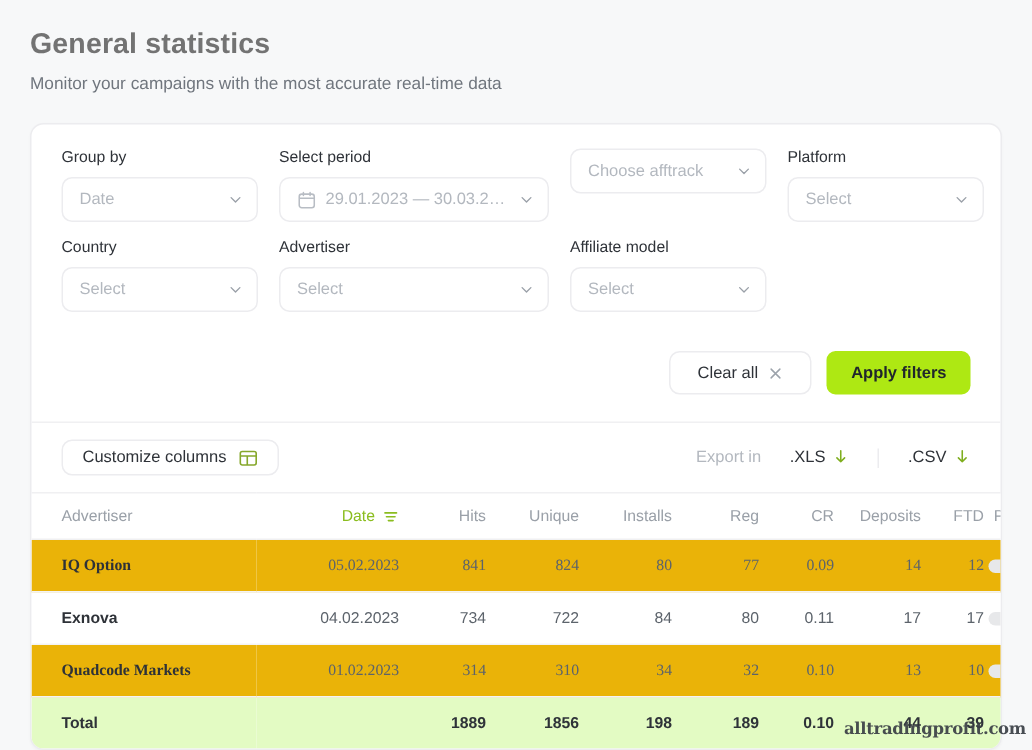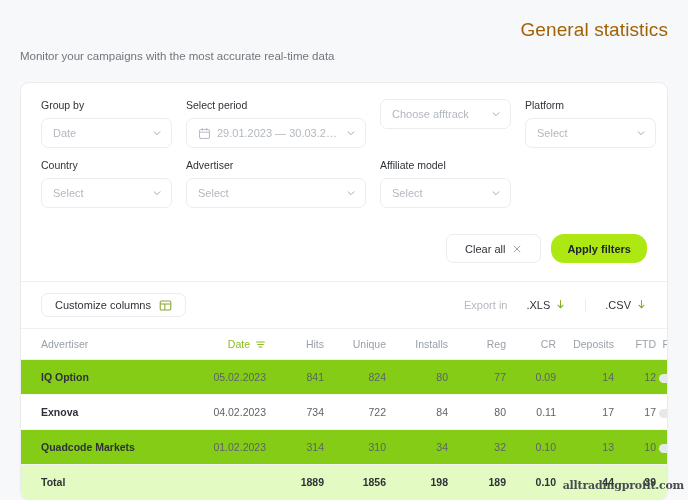--- a/index.html
+++ b/index.html
@@ -20,25 +20,24 @@
   .page {
     position: relative;
     width: 688px;
     height: 500px;
     padding: 18px 20px 0 20px;
   }
 
   
   .page-title {
     font-size: 19px;
-    font-weight: 400;
-    color: #a16207;
+    font-weight: 700;
+    color: #737373;
     letter-spacing: .1px;
     line-height: 24px;
-    text-align: right;
   }
   .page-subtitle {
     margin-top: 7px;
     font-size: 11.5px;
     color: #70767e;
     line-height: 15px;
   }
 
   
   .card {
@@ -142,21 +141,21 @@
     color: #2e3238;
     cursor: pointer;
   }
   .btn-clear .x {
     width: 10px; height: 10px;
     color: #9ca3ab;
   }
   .btn-apply {
     height: 29px;
     border: none;
-    border-radius: 13px;
+    border-radius: 6px;
     background: #aee813;
     padding: 0 16px;
     font-size: 11px;
     font-weight: 700;
     color: #20262c;
     cursor: pointer;
     font-family: "Liberation Sans", sans-serif;
   }
 
   
@@ -245,21 +244,21 @@
     white-space: nowrap;
   }
   tbody td.first {
     text-align: left;
     padding-left: 20px;
     color: #2e3238;
     font-weight: 700;
   }
   tbody td.last { padding-right: 20px; }
 
-  tbody tr.alt td { background: #84cc16; }
+  tbody tr.alt td { background: #eab308; font-family: Liberation Serif, serif; }
   tbody tr.plain td { background: #ffffff; }
 
   tbody tr.total td {
     background: #e3fbc3;
     border-bottom: none;
     color: #2e3238;
     font-weight: 700;
     height: 34px;
   }
   tbody tr.total td.first { color: #2e3238; }

